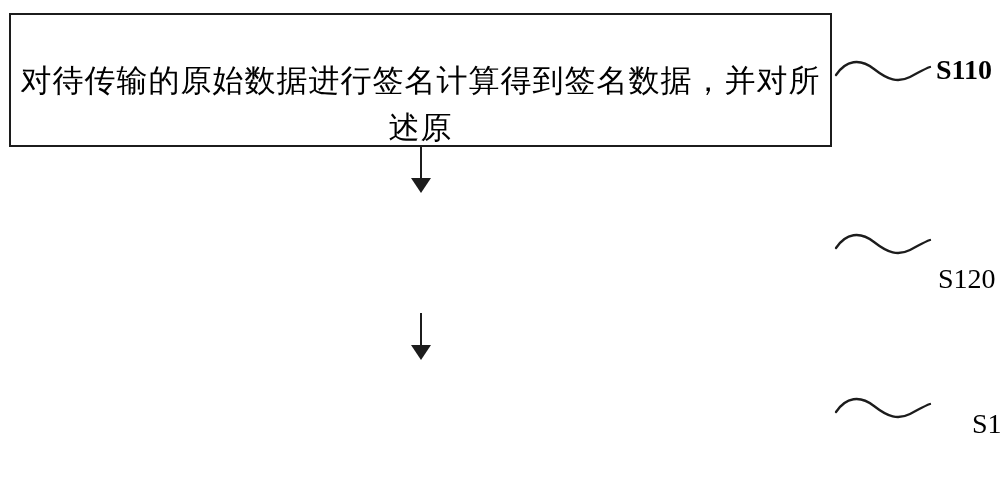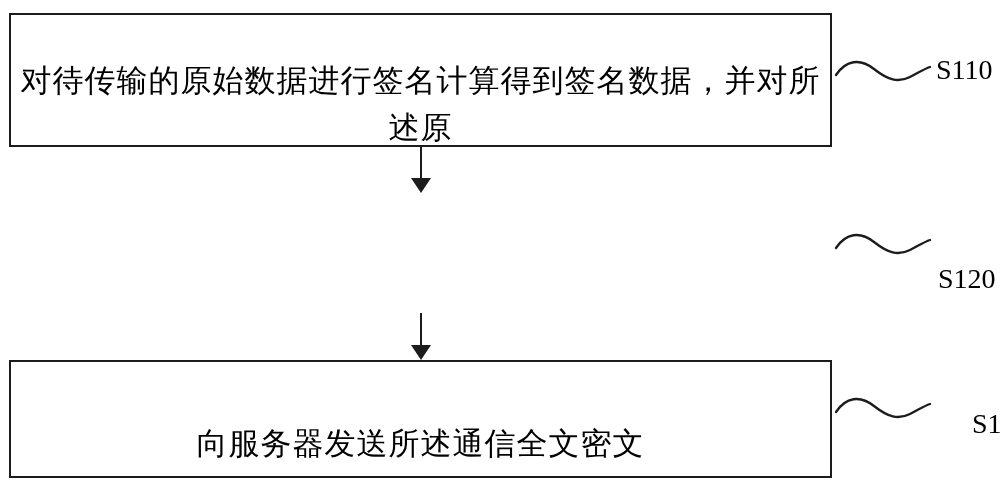--- a/index.html
+++ b/index.html
@@ -64,21 +64,21 @@
   }
   .squiggle-1 { top: 57px; }
   .squiggle-2 { top: 230px; }
   .squiggle-3 { top: 394px; }
   .step-label {
     position: absolute;
     font-size: 28px;
     line-height: 28px;
     white-space: nowrap;
   }
-  .label-s110 { left: 936px; top: 56px; }
+  .label-s110 { left: 936px; top: 56px; font-weight: bold; }
   .label-s120 { left: 938px; top: 265px; }
   .label-s130 { left: 972px; top: 410px; }
 </style>
 </head>
 <body>
 
 <div class="figure">
 
   <div class="step-box box-s110">
     <div class="box-text">
@@ -86,25 +86,20 @@
     </div>
   </div>
 
   <div class="arrow-line arrow-line-1"></div>
   <div class="arrow-head arrow-head-1"></div>
 
 
   <div class="arrow-line arrow-line-2"></div>
   <div class="arrow-head arrow-head-2"></div>
 
-  <div class="step-box box-s130">
-    <div class="box-text">
-      <span>向服务器发送所述通信全文密文</span>
-    </div>
-  </div>
 
   <svg class="squiggle squiggle-1" viewBox="0 0 98 32" aria-hidden="true">
     <path d="M2,18 C12,3 26,1 40,12 C54,23 64,26 76,20 C84,16 90,12 96,10" fill="none" stroke="#1c1c1c" stroke-width="2.3" stroke-linecap="round"></path>
   </svg>
   <svg class="squiggle squiggle-2" viewBox="0 0 98 32" aria-hidden="true">
     <path d="M2,18 C12,3 26,1 40,12 C54,23 64,26 76,20 C84,16 90,12 96,10" fill="none" stroke="#1c1c1c" stroke-width="2.3" stroke-linecap="round"></path>
   </svg>
   <svg class="squiggle squiggle-3" viewBox="0 0 98 32" aria-hidden="true">
     <path d="M2,18 C12,3 26,1 40,12 C54,23 64,26 76,20 C84,16 90,12 96,10" fill="none" stroke="#1c1c1c" stroke-width="2.3" stroke-linecap="round"></path>
   </svg>

